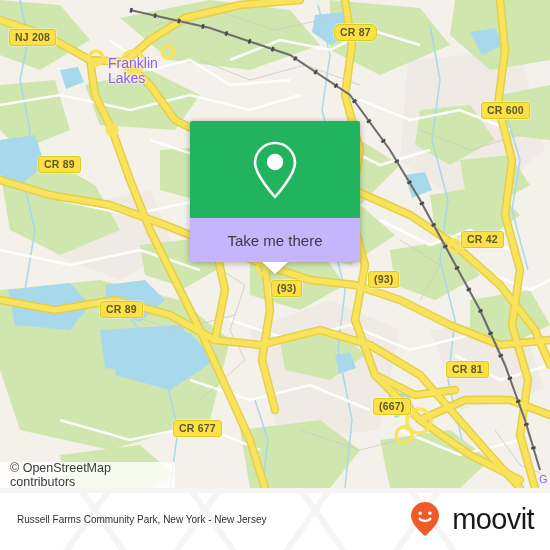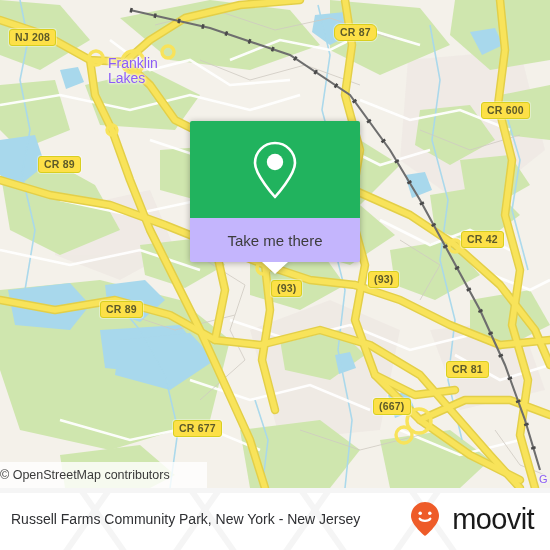--- a/index.html
+++ b/index.html
@@ -77,44 +77,45 @@
     width: 0; height: 0;
     border-left: 13px solid transparent;
     border-right: 13px solid transparent;
     border-top: 12px solid #ffffff;
   }
 
   
   .attrib {
     position: absolute;
     left: 0; top: 462px;
-    width: 207px; height: 26px;
+    width: 175px; height: 26px;
     background: rgba(255,255,255,.80);
     display: flex; align-items: center;
+    padding-left: 10px;
   }
   .attrib-text { font-size: 12.5px; color: #3a3a3a; }
 
   
   .footer {
     position: absolute;
     left: 0; top: 488px;
     width: 550px; height: 62px;
     background: #ffffff;
     display: flex; align-items: center;
     overflow: hidden;
   }
   .footer-watermark {
     position: absolute; left: 0; top: -18px;
     width: 550px; height: 80px; opacity: .055;
   }
   .footer-title {
     position: relative;
-    margin-left: 11px;
+    margin-left: 17px;
     width: 380px;
-    font-size: 14px;
+    font-size: 10px;
     line-height: 21px;
     color: #2f3033;
   }
   .brand {
     position: absolute;
     right: 16px; top: 50%;
     transform: translateY(-50%);
     display: flex; align-items: center; gap: 12px;
   }
   .brand-word {

